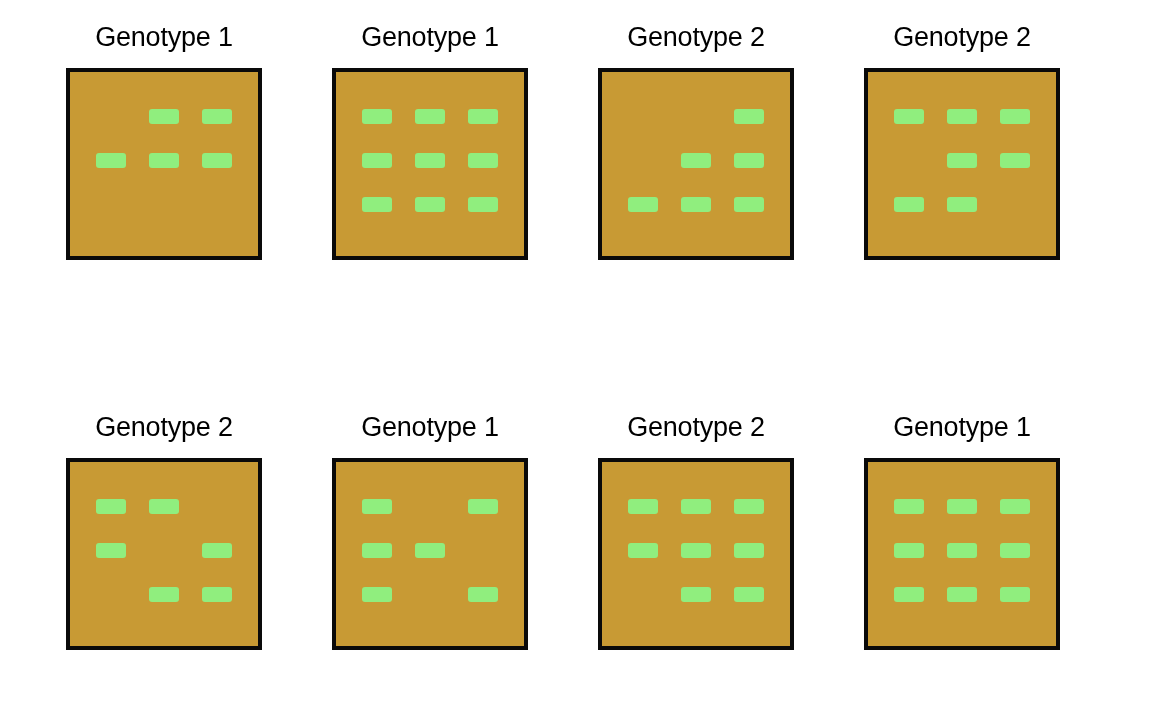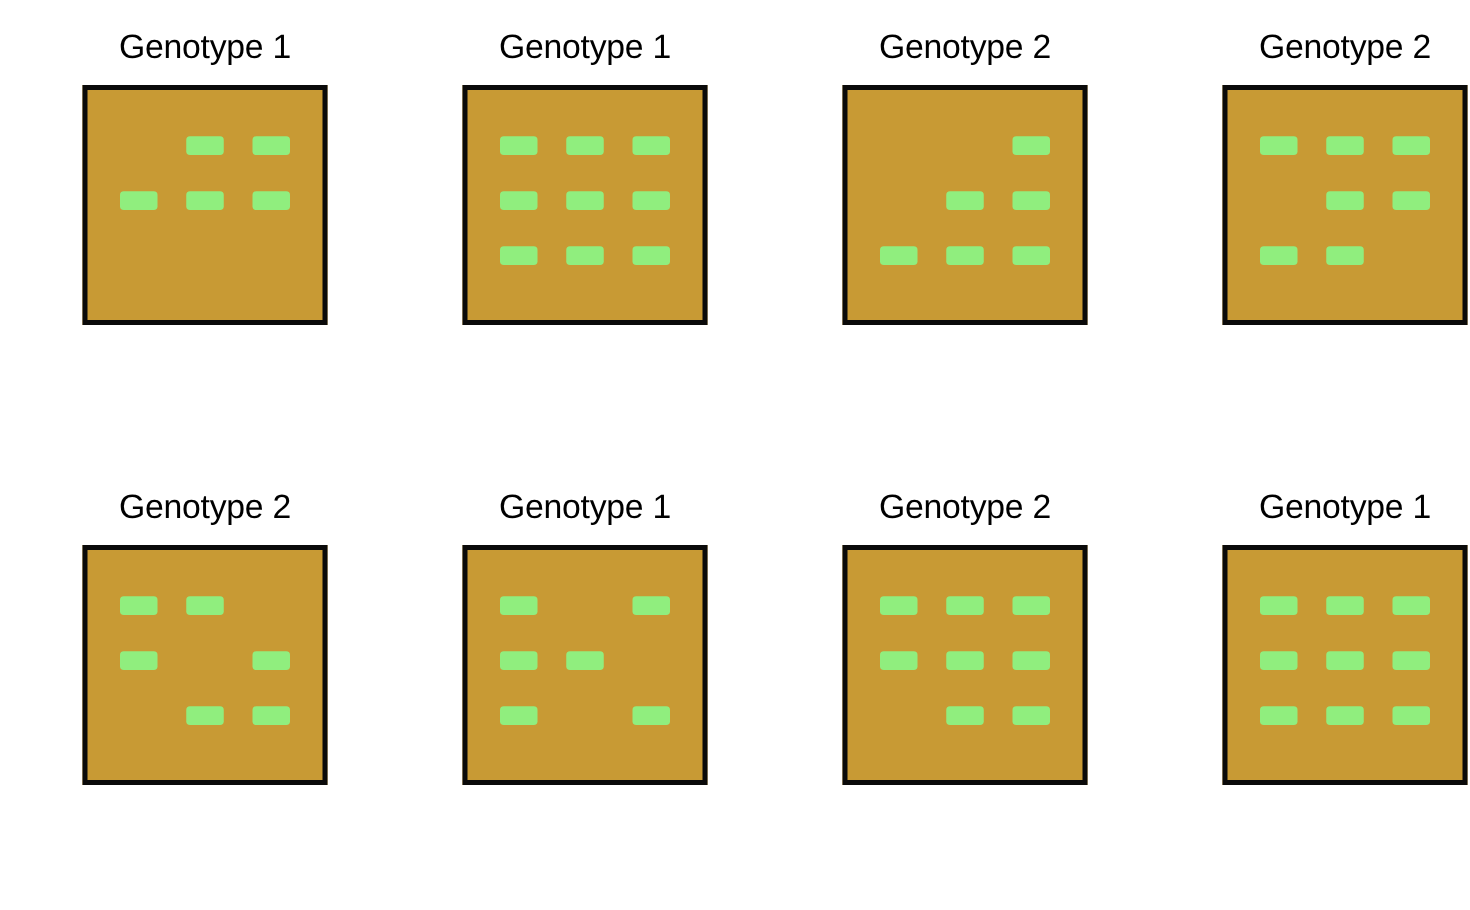--- a/index.html
+++ b/index.html
@@ -25,21 +25,20 @@
     top: 0;
     width: 1176px;
     height: 728px;
     display: grid;
     grid-template-columns: repeat(4, 266px);
     grid-template-rows: repeat(2, 330px);
     padding: 22px 16px 0 66px;
     box-sizing: border-box;
     column-gap: 0;
     row-gap: 60px;
-    gap: 38px;
   }
   .panel {
     width: 266px;
     display: flex;
     flex-direction: column;
     align-items: flex-start;
   }
   .panel-title {
     font-size: 27px;
     line-height: 30px;

